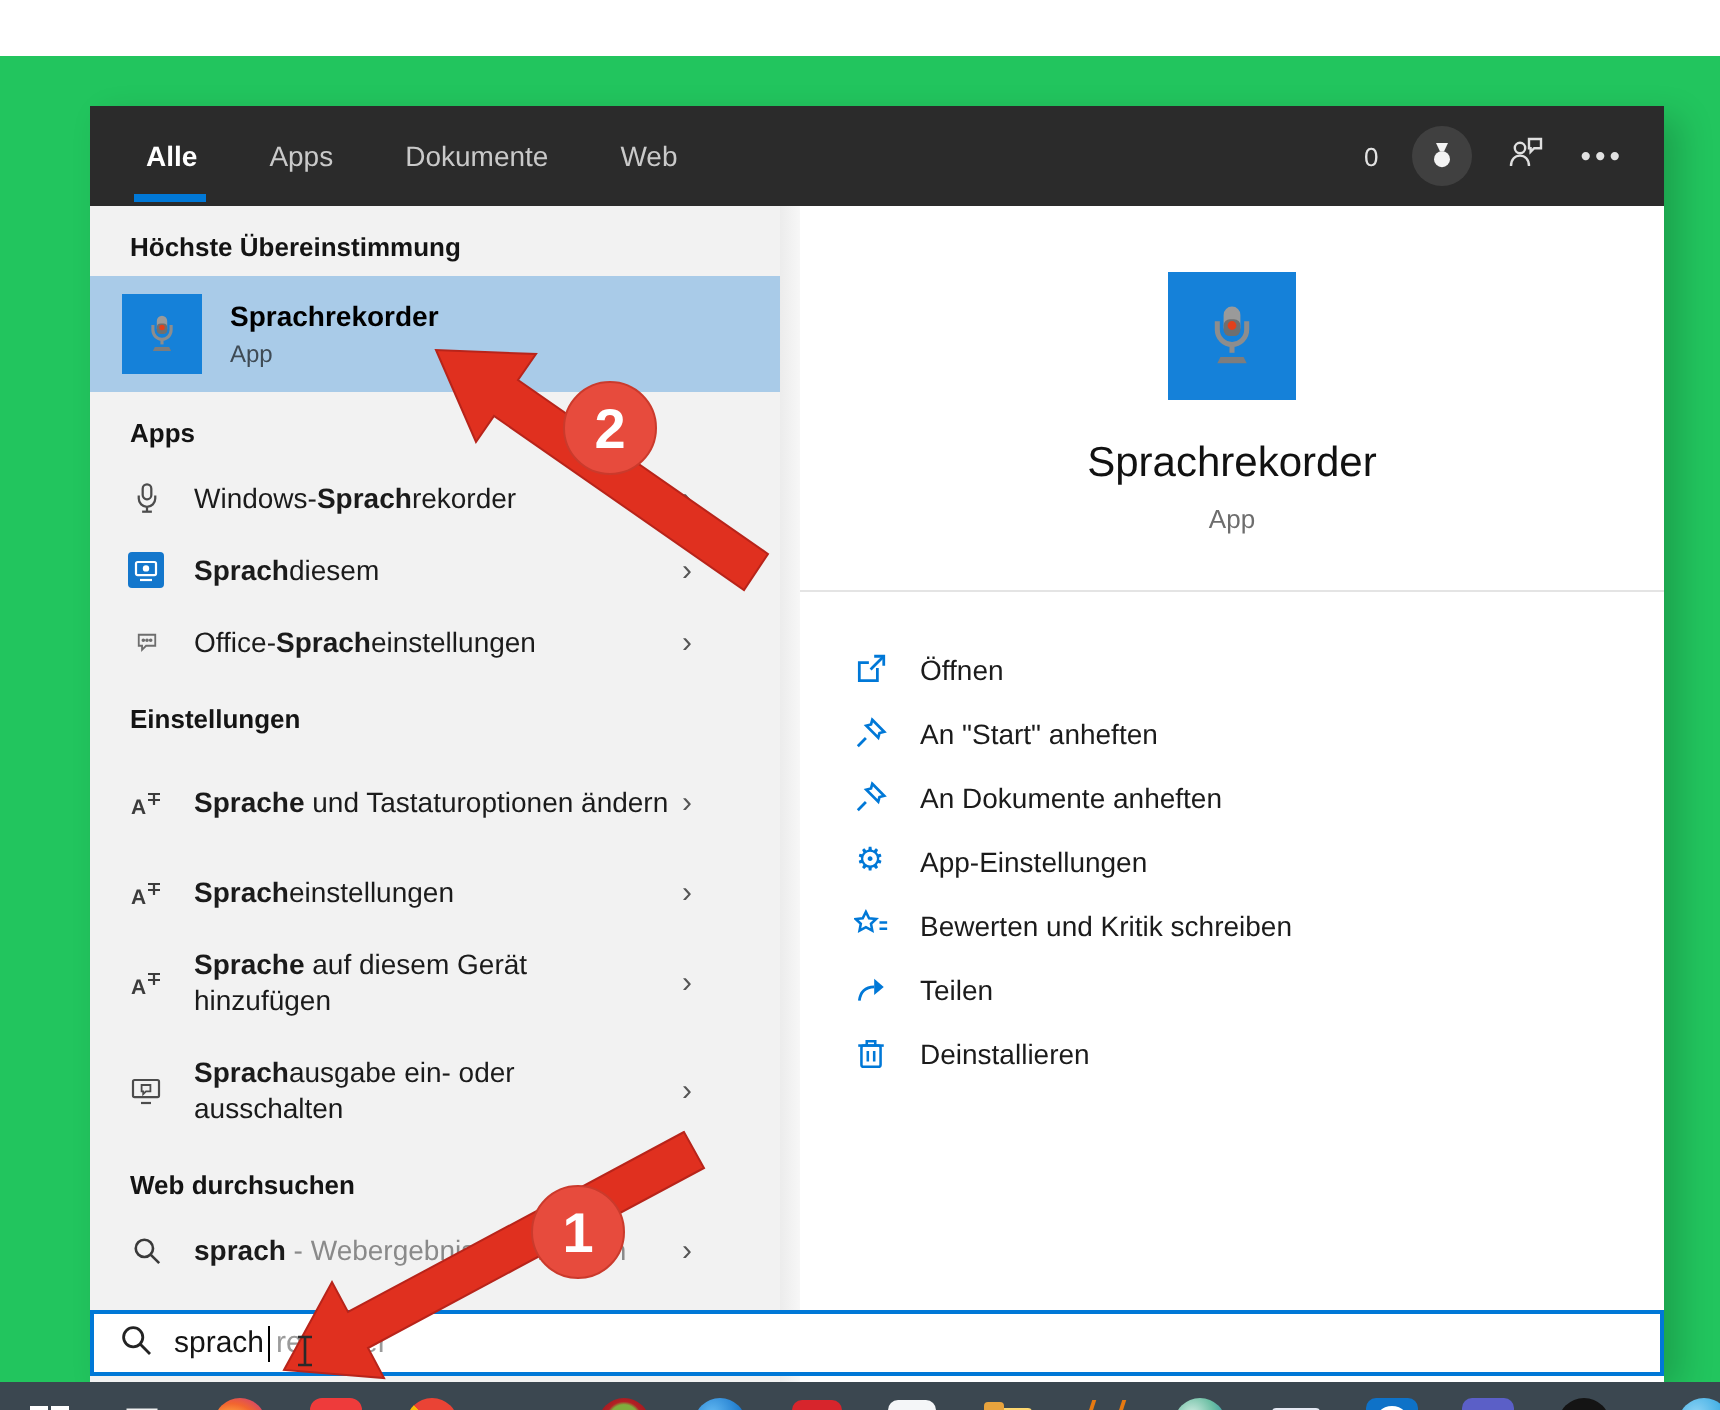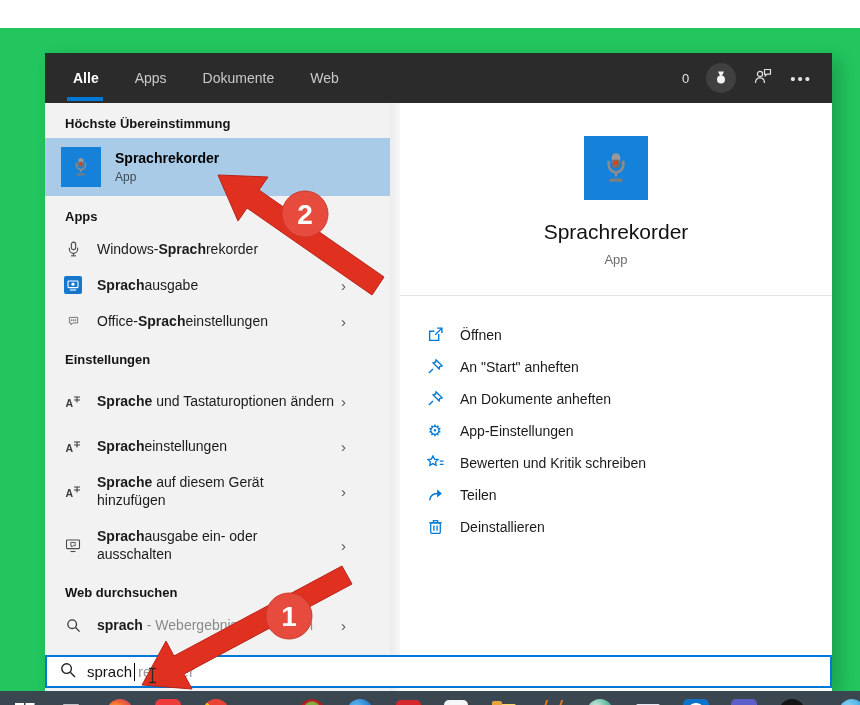--- a/index.html
+++ b/index.html
@@ -174,21 +174,21 @@
         <div class="row">
           <span class="ric">
             <span style="width:18px;height:18px;background:#1477cc;display:flex;align-items:center;justify-content:center;border-radius:2px;">
               <svg width="12" height="11" viewBox="0 0 12 11" fill="none" stroke="#fff" stroke-width="1.1">
                 <rect x="1" y="1" width="10" height="6.6" rx="0.8"></rect>
                   <circle cx="6" cy="4.2" r="1.6" fill="#fff" stroke="none"></circle>
                   <path d="M3 10h6"></path>
               </svg>
             </span>
           </span>
-          <span class="rtx"><span></span><span class="match">Sprach</span><span>ausgabe</span></span>
+          <span class="rtx"><span></span><span class="match">Sprach</span><span>diesem</span></span>
           <span class="chev">›</span>
         </div>
 
         <div class="row">
           <span class="ric">
             <svg width="11" height="11" viewBox="0 0 12 12" fill="none" stroke="#6e6e6e" stroke-width="1">
               <path d="M1.5 1.5h9v6h-5l-2.2 2.2V7.5h-1.8z"></path>
                 <circle cx="4" cy="4.5" r="0.5" fill="#6e6e6e"></circle>
                 <circle cx="6" cy="4.5" r="0.5" fill="#6e6e6e"></circle>
                 <circle cx="8" cy="4.5" r="0.5" fill="#6e6e6e"></circle>

